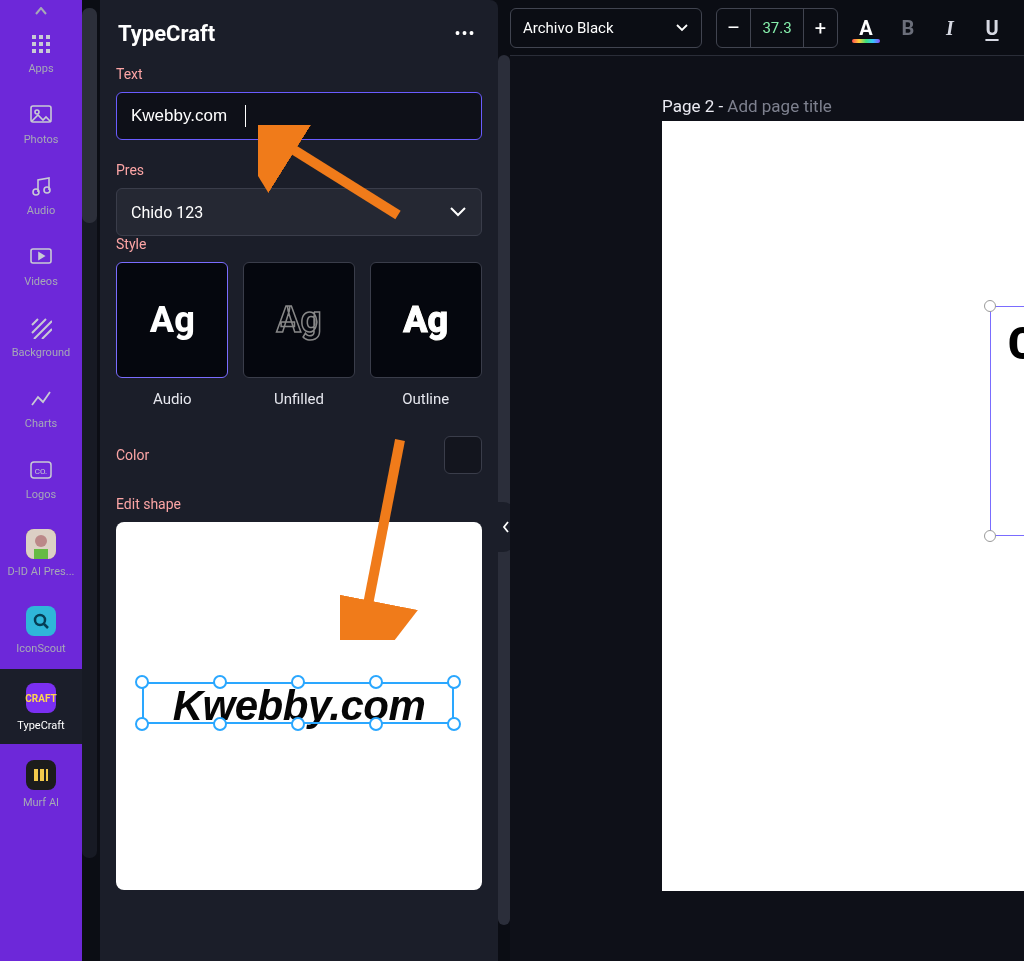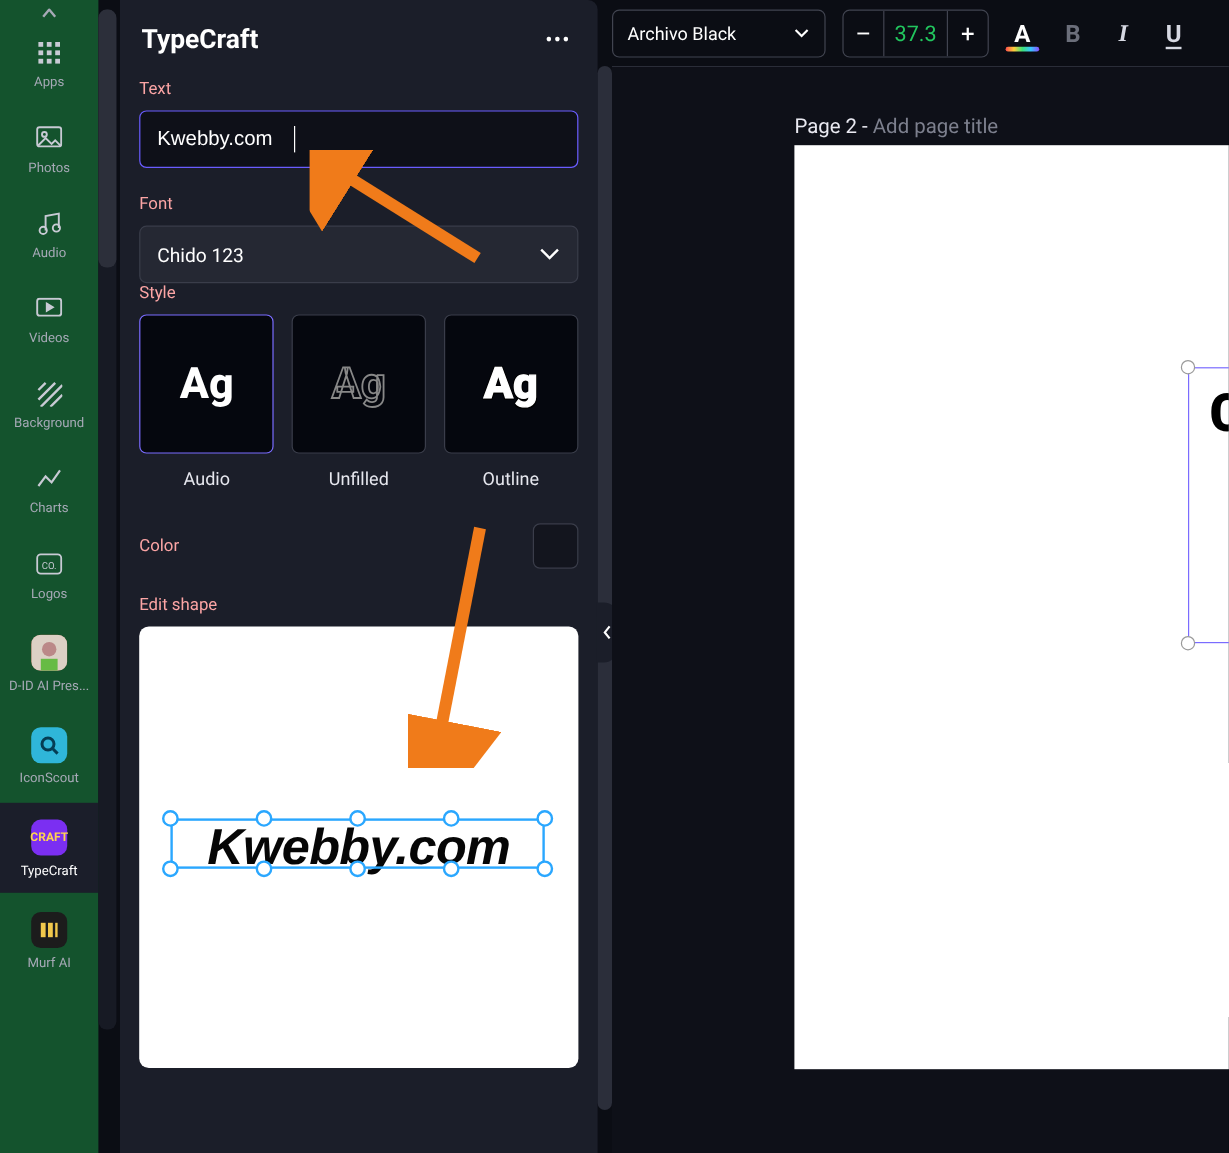--- a/index.html
+++ b/index.html
@@ -12,21 +12,21 @@
     overflow: hidden;
     position: relative;
   }
 
   
   .rail {
     position: absolute;
     left: 0; top: 0;
     width: 82px;
     height: 100%;
-    background: #14532d;
+    background: #6d28d9;
     display: flex;
     flex-direction: column;
     align-items: center;
     padding-top: 6px;
     gap: 2px;
   }
   .rail .scroll-cap {
     width: 72px;
     height: 10px;
     display:flex; align-items:center; justify-content:center;
@@ -269,21 +269,21 @@
   }
   .toolbar::after {
     content:"";
     position:absolute;
     left:0; right:-600px;
     bottom:0;
     height:1px;
     background:#2a2d38;
   }
   .font-dropdown {
-    width:178px;
+    width:192px;
     height:40px;
     border:1px solid #414450;
     border-radius:6px;
     display:flex;
     align-items:center;
     justify-content:space-between;
     padding:0 12px;
     color:#fff;
     font-size:15px;
     cursor:pointer;
@@ -304,22 +304,22 @@
     font-size:20px;
     cursor:pointer;
     border-right:1px solid #414450;
   }
   .stepper .btn:last-child { border-right:none; border-left:1px solid #414450;}
   .stepper .val {
     width:52px;
     display:flex;
     align-items:center;
     justify-content:center;
-    color:#22c55e;
-    font-size:18px;
+    color:#86efac;
+    font-size:15px;
   }
   .tb-icon {
     width:28px;
     display:flex;
     align-items:center;
     justify-content:center;
     font-size:20px;
     font-weight:700;
     cursor:pointer;
   }
@@ -541,21 +541,21 @@
     <div class="panel-title">TypeCraft</div>
     <div class="panel-more">•••</div>
   </div>
 
   <div class="section-label">Text</div>
   <div style="position:relative">
     <input class="text-input" value="Kwebby.com" style="">
     <span class="caret" style="position:absolute;left:128px;top:13px;"></span>
   </div>
 
-  <div class="section-label">Font</div>
+  <div class="section-label">Pres</div>
   <div class="font-select">
     <span>Chido 123</span>
     <span>
       <svg width="18" height="12">
           <path d="M2 2 L9 9 L16 2" fill="none" stroke="#fff" stroke-width="2"></path>
         </svg>
     </span>
   </div>
 
   <div class="section-label">Style</div>

